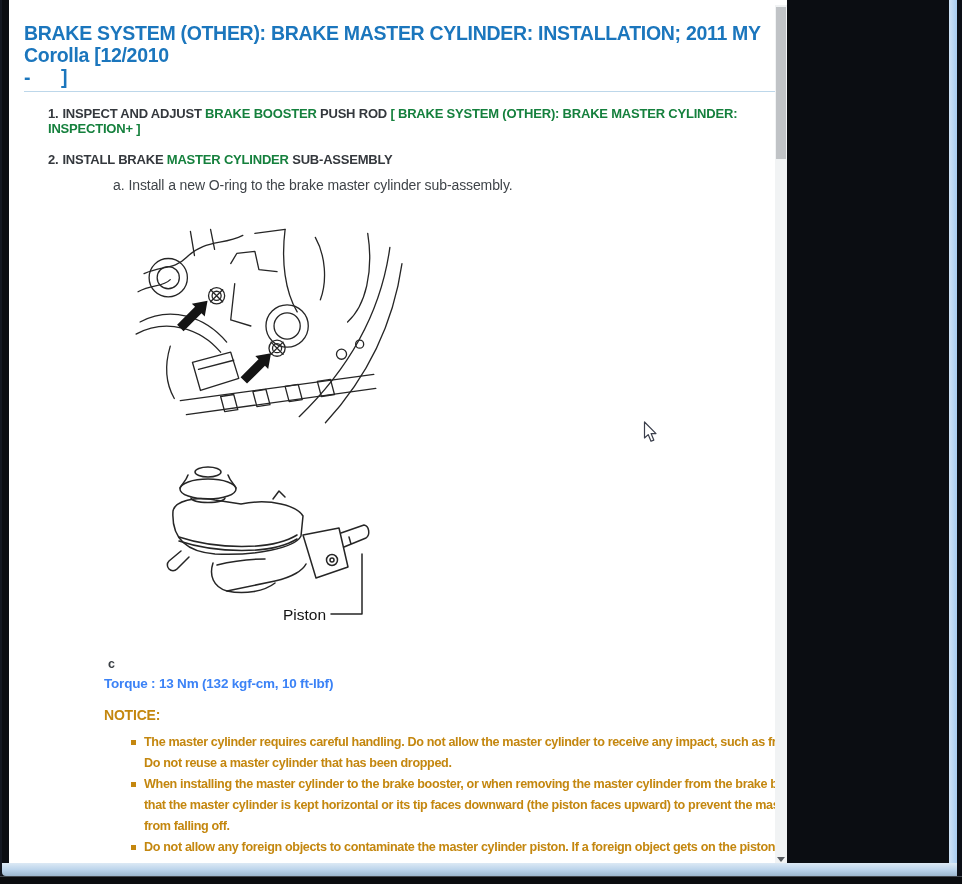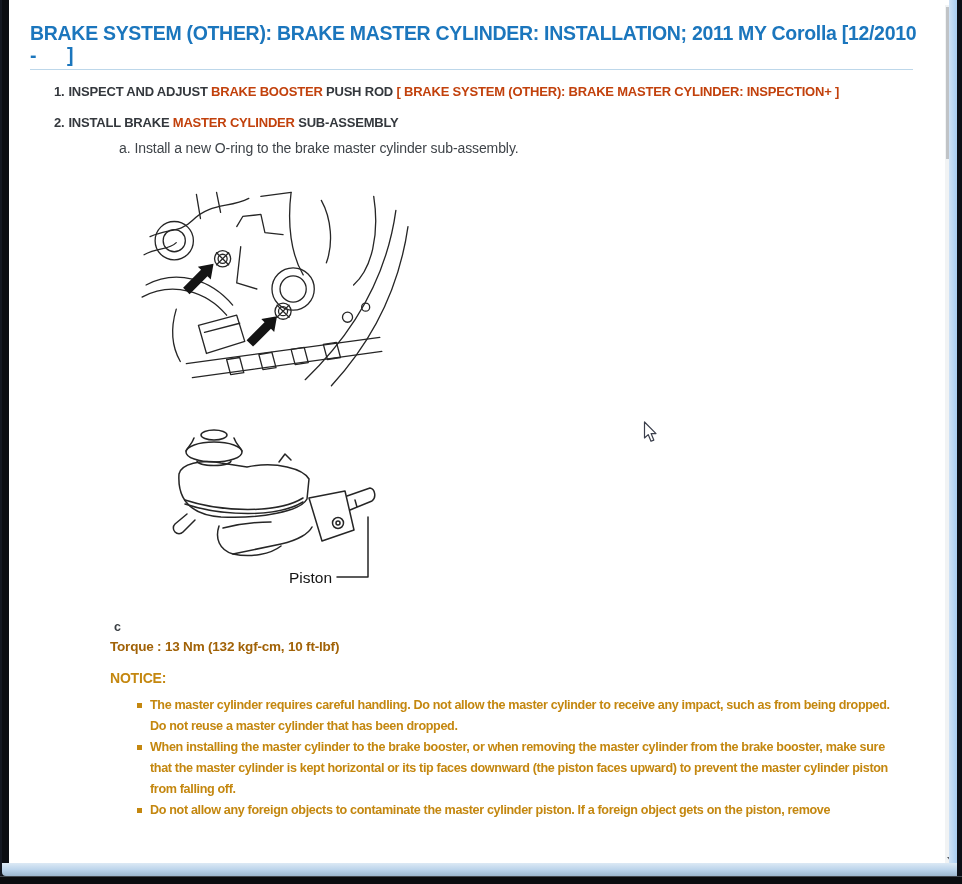--- a/index.html
+++ b/index.html
@@ -9,23 +9,23 @@
     background:#0b0d12;
     font-family:"Liberation Sans", sans-serif;
   }
   
   .frame-left{
     position:absolute; left:0; top:0; width:9px; height:884px;
     background:linear-gradient(180deg,#eef1f3 0%,#e6eaee 10%,#9fb0c0 13.5%,#69839f 17%,#66809c 70%,#5b7democratic 0,#5a7democratic 0,#5a7792 100%);
     border-left:2px solid #141822;
   }
   .page{
-    position:absolute; left:9px; top:0; width:948px; height:868px;
+    position:absolute; left:9px; top:0; width:778px; height:868px;
     background:#ffffff; overflow:hidden;
-    padding-left:21px;
+    padding-left:15px;
   }
   .frame-right-blue{
     position:absolute; right:5px; top:0; width:8px; height:879px;
     background:linear-gradient(90deg,#cfe2f6,#a9cdf2);
   }
   .frame-right-dark{
     position:absolute; right:0; top:0; width:5px; height:884px; background:#0c0f16;
   }
   .frame-bottom-blue{
     position:absolute; left:2px; right:5px; bottom:8px; height:13px;
@@ -49,38 +49,38 @@
     border:0; border-top:1px solid #bdd7ea;
   }
   .steps{ margin-top:14px; }
   .step{
     margin:0 20px 16px 24px;
     font-size:13px; line-height:15px; font-weight:bold;
     color:#34383d; letter-spacing:-0.2px;
   }
   .step .num{ font-weight:bold; color:#34383d; padding-right:4px;}
   .seg-bold{ color:#34383d; }
-  .seg-link{ color:#c2410c; cursor:pointer; }
+  .seg-link{ color:#15803d; cursor:pointer; }
   .substeps{ margin:8px 0 0 41px; }
   .substep{
     font-weight:normal; font-size:14px; line-height:20px;
     color:#3f4449; letter-spacing:-0.1px;margin-left:24px;
   }
   .substep .letter{ padding-right:4px; }
   .seg-plain{ color:#3f4449; font-weight:normal; }
   .seg-linkreg{ color:#2e7ec0; font-weight:normal; cursor:pointer; }
   
   .fig1{ margin:30px 0 0 110px; display:block; }
   .fig2{ margin:30px 0 0 128px; display:block; }
   
   .label-c{
     margin:28px 0 0 84px; font-size:12.5px; font-weight:bold; color:#3a3f44;
   }
   .torque{
-    margin:5px 0 8px 80px; font-size:13.5px; font-weight:bold; color:#a16207;
+    margin:5px 0 8px 80px; font-size:13.5px; font-weight:bold; color:#3b82f6;
     letter-spacing:-0.2px;
   }
   .notice-label{
     margin:16px 0 0 80px; font-size:14px; font-weight:bold; color:#c4870f;
     letter-spacing:-0.2px;
   }
   ul.notice-list{
     margin:9px 0 0 106px; padding:0; list-style:none; width:762px;
   }
   ul.notice-list li{

